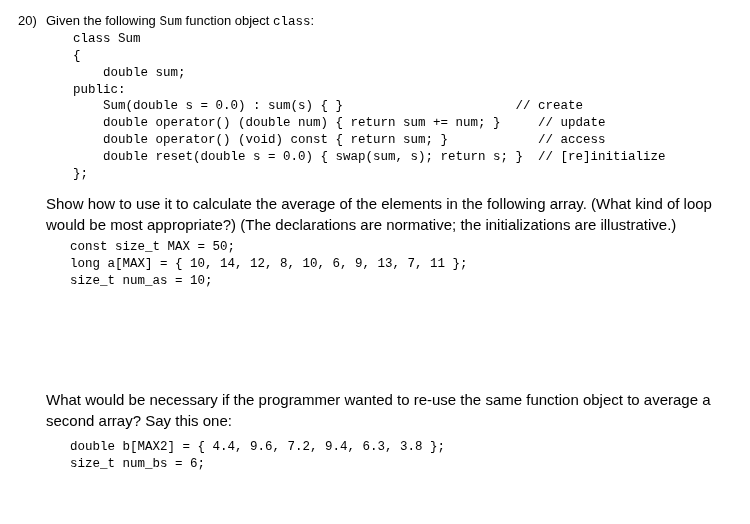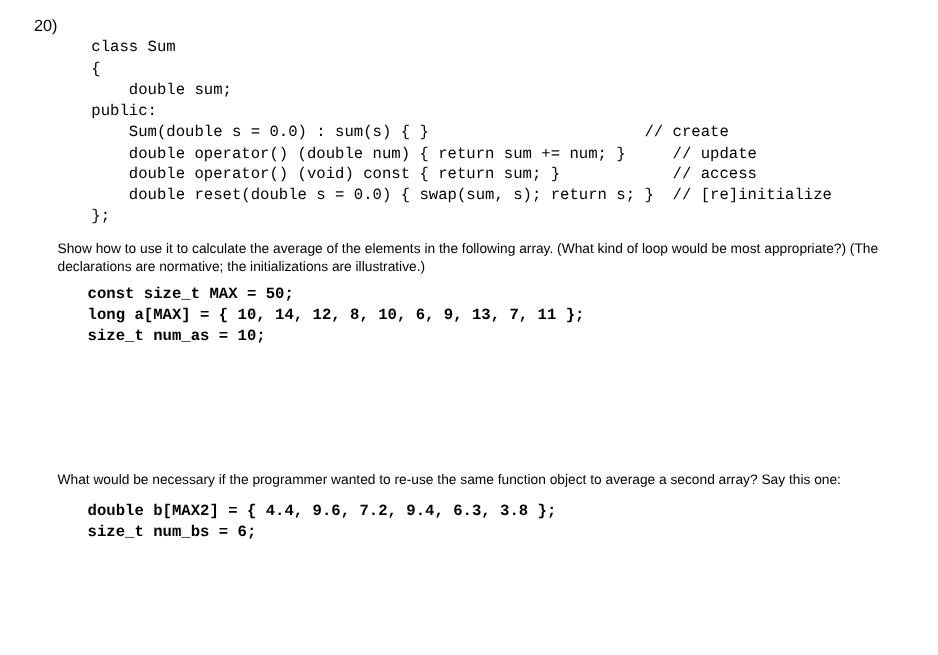--- a/index.html
+++ b/index.html
@@ -13,49 +13,50 @@
       box-sizing: border-box;
       line-height: 1.4;
     }
     .question-start {
       display: flex;
       align-items: baseline;
     }
     .qnum {
       width: 28px;
       flex-shrink: 0;
-      text-align: right;
     }
     .code {
       font-family: "Courier New", Courier, monospace;
       white-space: pre;
       font-size: 12.5px;
       line-height: 1.35;
     }
     .code-block {
       margin-left: 55px;
     }
     .code-block-2 {
       margin-left: 36px;
-      font-weight: bold;
     }
     .prose {
       margin-left: 28px;
       margin-top: 10px;
-      font-size: 11px;
+      font-size: 15px;
     }
     .gap-large {
       height: 90px;
     }
   </style>
 </head>
 <body>
 
 <div class="question-start">
   <span class="qnum">20)</span>
+  <span>
+    <span>Given the following </span><span class="code">Sum</span><span> function object </span><span class="code">class</span><span>:</span>
+  </span>
 </div>
 
 <div class="code code-block">class Sum
 {
     double sum;
 public:
     Sum(double s = 0.0) : sum(s) { }                       // create
     double operator() (double num) { return sum += num; }     // update
     double operator() (void) const { return sum; }            // access
     double reset(double s = 0.0) { swap(sum, s); return s; }  // [re]initialize

